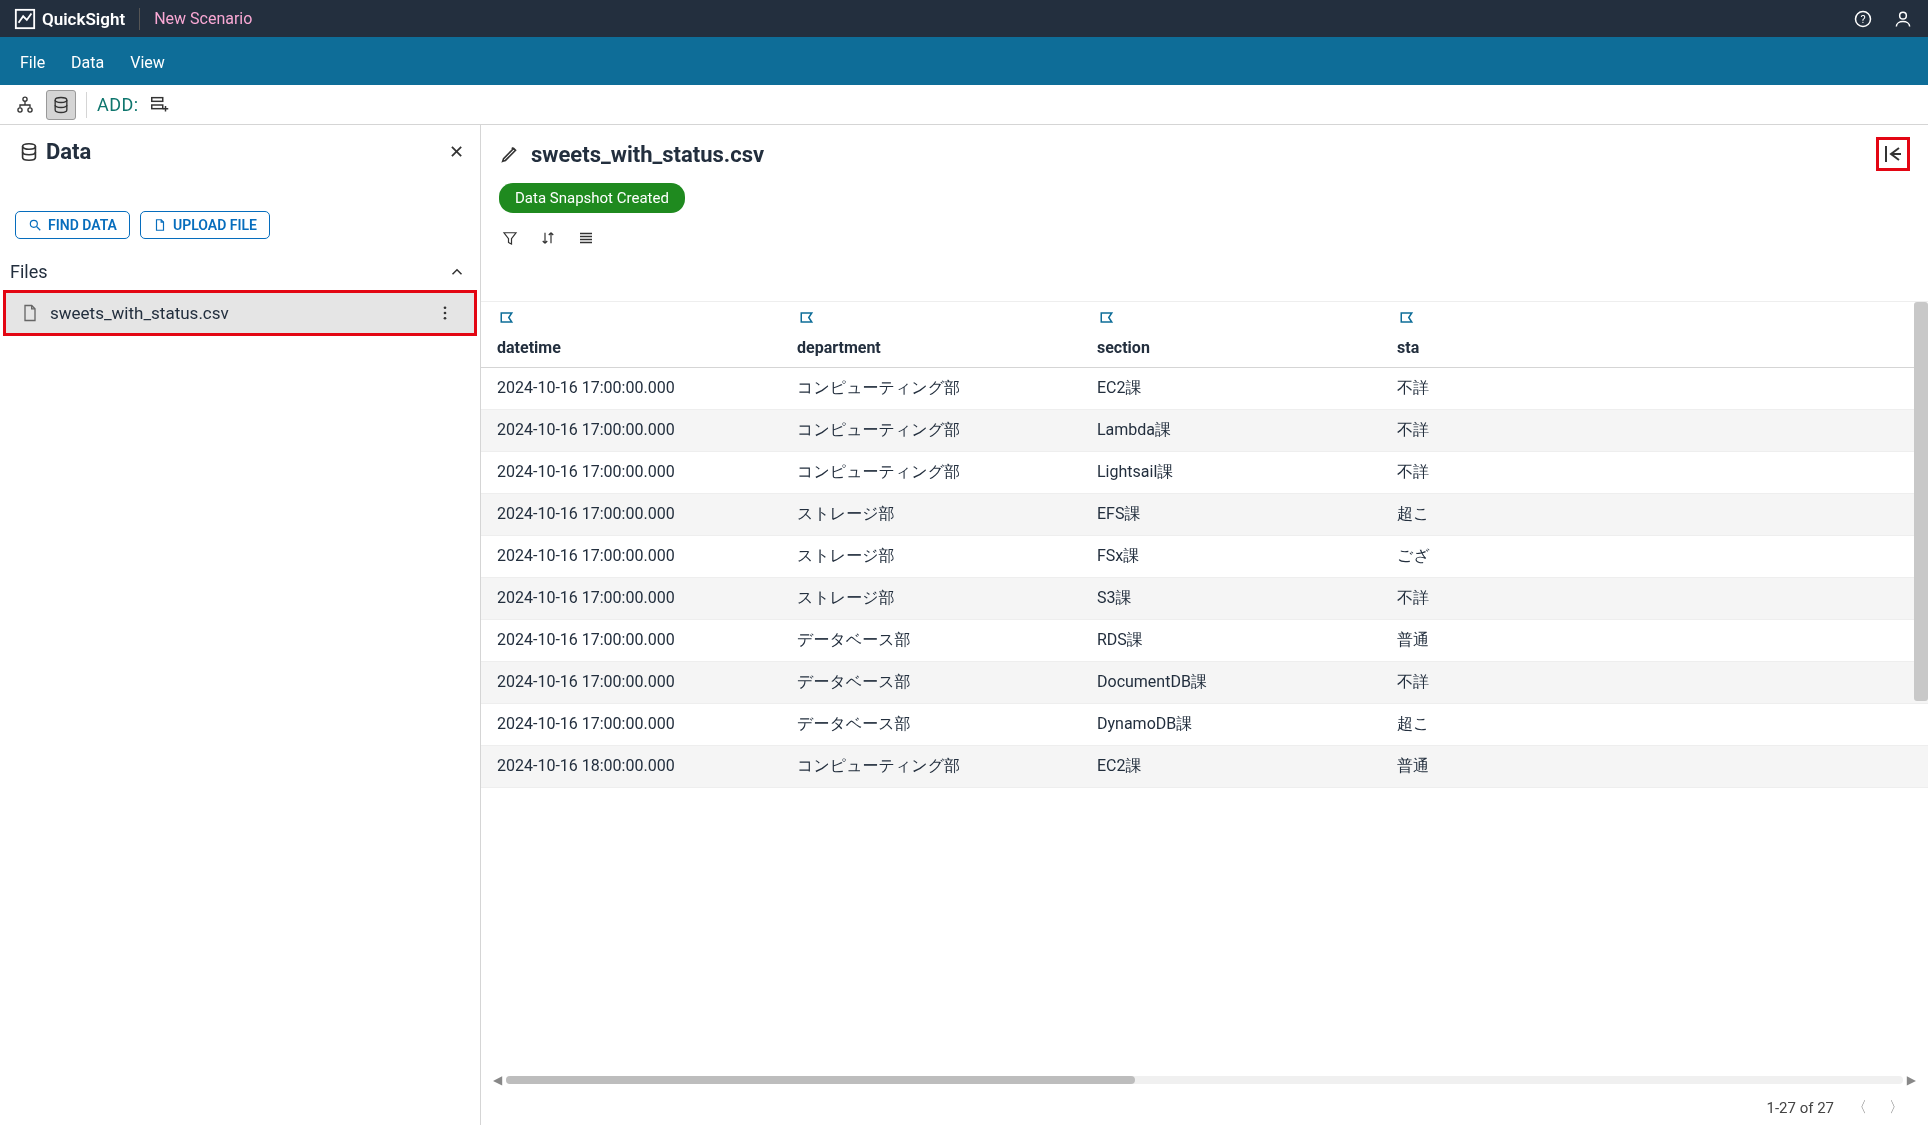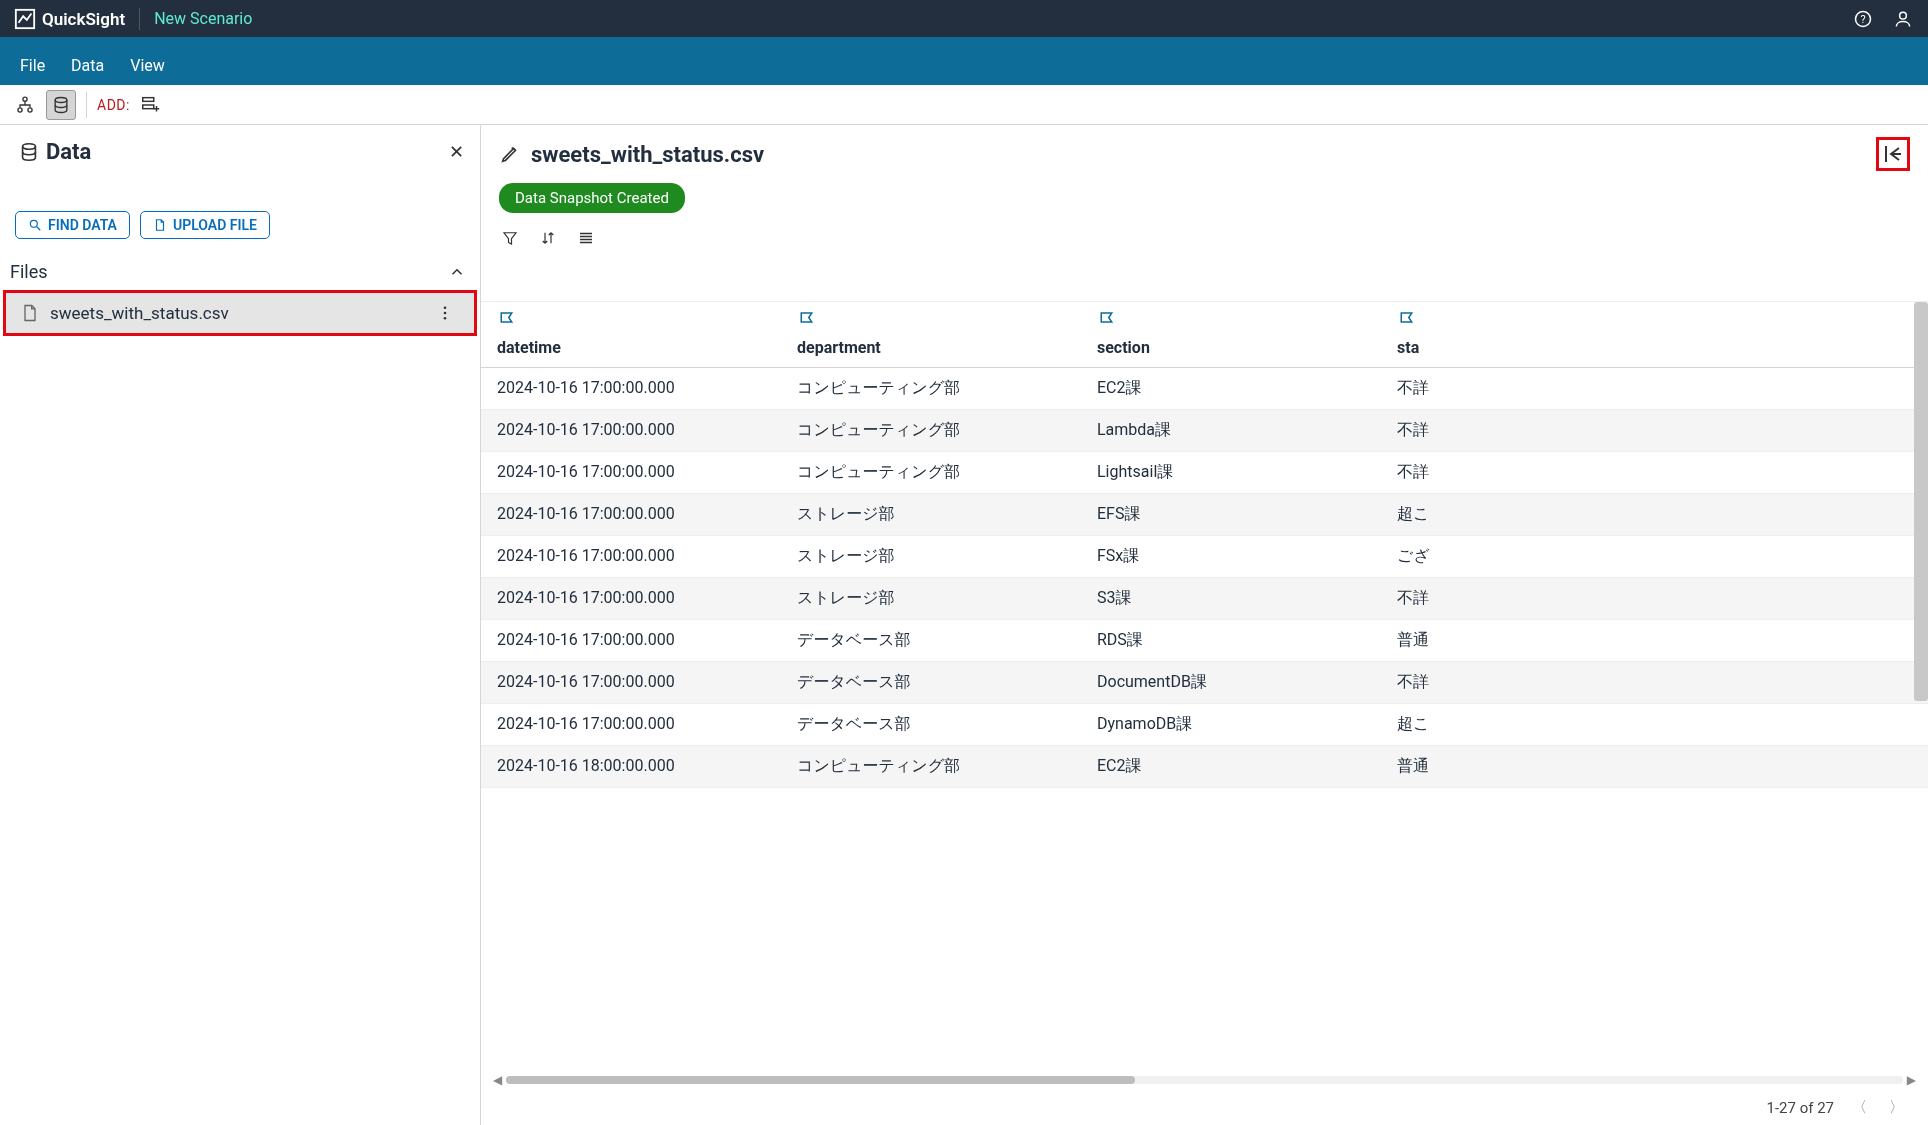--- a/index.html
+++ b/index.html
@@ -3,32 +3,32 @@
 <meta charset="utf-8">
 <style>
 * { margin: 0; padding: 0; box-sizing: border-box; font-family: -apple-system, BlinkMacSystemFont, "Segoe UI", Roboto, Arial, sans-serif; }
 html, body { width: 100%; height: 100%; }
 body { display: flex; flex-direction: column; background: #fff; color: #232f3e; }
 
 .topbar { background: #232f3e; color: #fff; height: 37px; display: flex; align-items: center; padding: 0 14px; }
 .topbar .logo { display: flex; align-items: center; gap: 6px; font-weight: 600; font-size: 17px; }
 .topbar .logo svg { width: 22px; height: 22px; }
 .topbar .divider { width: 1px; height: 22px; background: #555; margin: 0 14px; }
-.topbar .scenario { font-size: 16px; color: #5eead4; }
+.topbar .scenario { font-size: 16px; color: #f9a8d4; }
 .topbar .right { margin-left: auto; display: flex; gap: 18px; }
 .topbar .right .ic { width: 22px; height: 22px; display:flex; align-items:center; justify-content:center; cursor:pointer; }
 
-.menubar { background: #0e6d98; height: 48px; display: flex; align-items: flex-end; padding: 10px 20px; gap: 26px; }
+.menubar { background: #0e6d98; height: 48px; display: flex; align-items: flex-start; padding: 16px 20px; gap: 26px; }
 .menubar .item { color: #fff; font-size: 16px; cursor: pointer; }
 
 .toolbar { height: 40px; border-bottom: 1px solid #d5d5d5; display: flex; align-items: center; padding: 0 10px; gap: 6px; }
 .toolbar .tb-btn { width: 30px; height: 30px; display:flex; align-items:center; justify-content:center; border-radius:3px; cursor:pointer; }
 .toolbar .tb-btn.active { background:#d5d5d5; border:1px solid #999; }
 .toolbar .sep { width:1px; height:26px; background:#d5d5d5; margin:0 4px; }
-.toolbar .addlabel { font-size:14px; color:#b91c1c; letter-spacing:0.5px; }
+.toolbar .addlabel { font-size:18px; color:#0f766e; letter-spacing:0.5px; }
 
 .main { flex:1; display:flex; min-height:0; }
 
 .leftpanel { width: 481px; border-right:1px solid #d5d5d5; display:flex; flex-direction:column; }
 .panel-head { display:flex; align-items:center; padding: 14px 16px 10px 18px; }
 .panel-head .title { font-size:22px; font-weight:700; margin-left:6px; flex:1; }
 .panel-head .close { font-size:18px; cursor:pointer; color:#333; }
 
 .btn-row { display:flex; gap:10px; padding: 0 16px 14px 15px; margin-top: 37px; }
 .pill-btn { border:1px solid #066dbd; color:#066dbd; background:#fff; border-radius:5px; padding:5px 12px; font-size:14px; font-weight:600; display:flex; align-items:center; gap:6px; cursor:pointer; }

